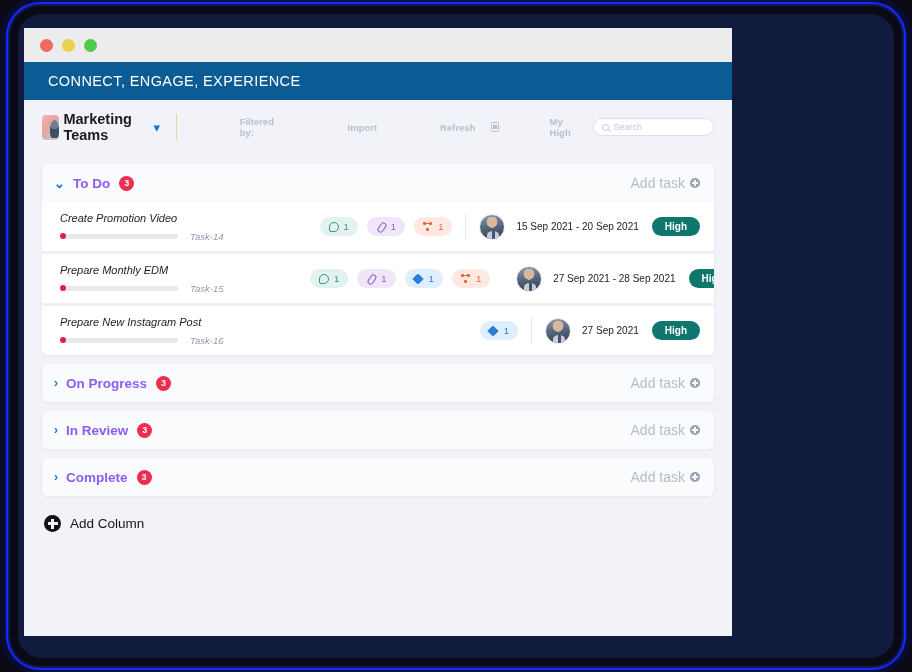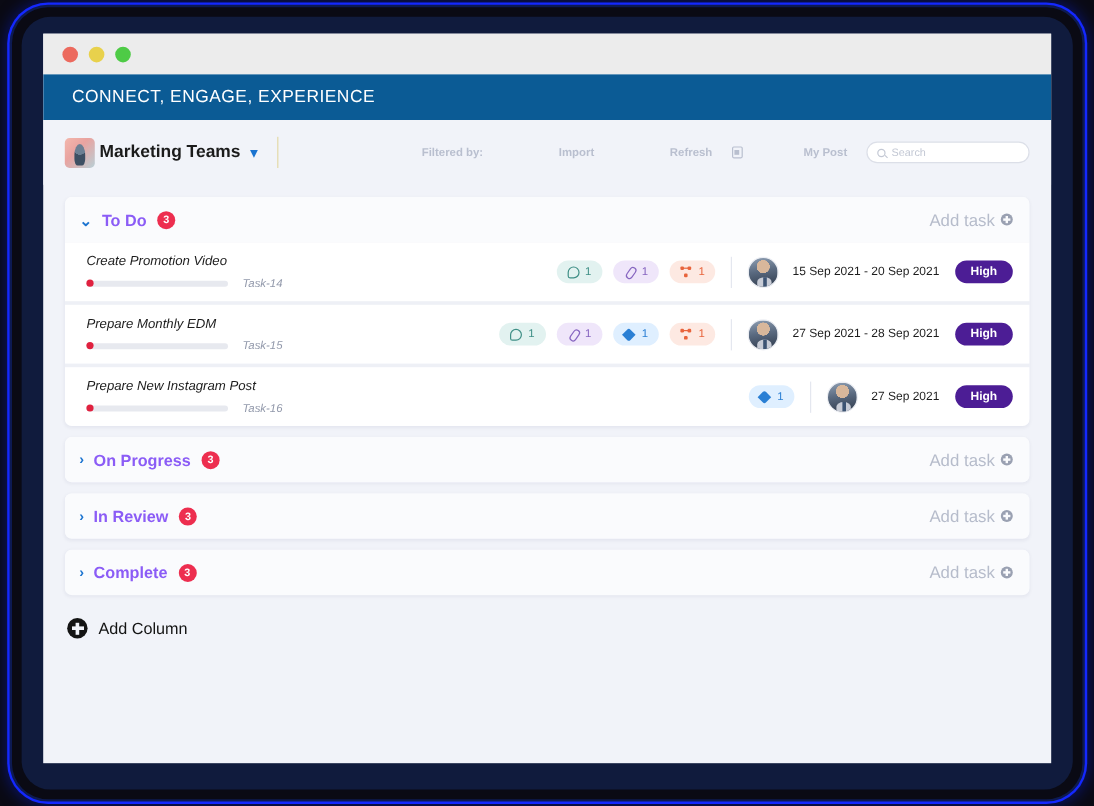--- a/index.html
+++ b/index.html
@@ -23,22 +23,22 @@
     position: absolute;
     left: 18px; top: 14px;
     width: 876px; height: 644px;
     border-radius: 24px;
     background: #101b3d;
   }
 
   
   #app-window {
     position: absolute;
-    left: 36px; top: 28px;
-    width: 840px; height: 608px;
+    left: 24px; top: 28px;
+    width: 708px; height: 608px;
     background: #f1f3f9;
     overflow: hidden;
   }
 
   
   #titlebar {
     height: 34px; background: #ececec;
     display: flex; align-items: center; padding-left: 16px; gap: 9px;
   }
   .dot { width: 13px; height: 13px; border-radius: 50%; }
@@ -188,21 +188,21 @@
   .avatar:after{
     content:""; position:absolute; left:7px; bottom:0; width:12px; height:8px;
     background:#c8ccd6; border-radius:50% 50% 0 0;
   }
   .avatar:before{
     content:""; position:absolute; left:11.5px; bottom:0; width:3px; height:8px;
     background:#3d5473; z-index:2;
   }
   .task-date { font-size: 10px; color: #1d1d1d; margin-left: 11px; white-space: nowrap; }
   .priority {
-    margin-left: 13px; background: #4c1d95; color: #fff; font-size: 10px;
+    margin-left: 13px; background: #0f766e; color: #fff; font-size: 10px;
     font-weight: bold; border-radius: 11px; padding: 4px 13px; flex: none;
   }
 
   
   #add-column { display: flex; align-items: center; gap: 9px; padding: 10px 0 0 2px; }
   #add-column-icon {
     width: 17px; height: 17px; border-radius: 50%; background: #141414; position: relative; flex:none;
   }
   #add-column-icon:before{content:"";position:absolute;left:3.5px;top:7.4px;width:10px;height:2.4px;background:#f1f3f9;}
   #add-column-icon:after{content:"";position:absolute;left:7.4px;top:3.5px;width:2.4px;height:10px;background:#f1f3f9;}
@@ -235,21 +235,21 @@
 
     <div id="tool-divider"></div>
 
 
     <div id="tool-right">
       <span class="tool-link">Filtered by:</span>
       <span class="tool-link">Import</span>
       <span class="tool-link">Refresh</span>
       <div id="mytask">
         <span id="mytask-icon"></span>
-        <span class="tool-link">My Post</span>
+        <span class="tool-link">My High</span>
       </div>
       <div id="search-box">
         <span id="search-icon"></span>
         <input id="search-input" type="text" placeholder="Search" style="">
       </div>
     </div>
   </div>
 
   <div id="board">
       <div class="group">

